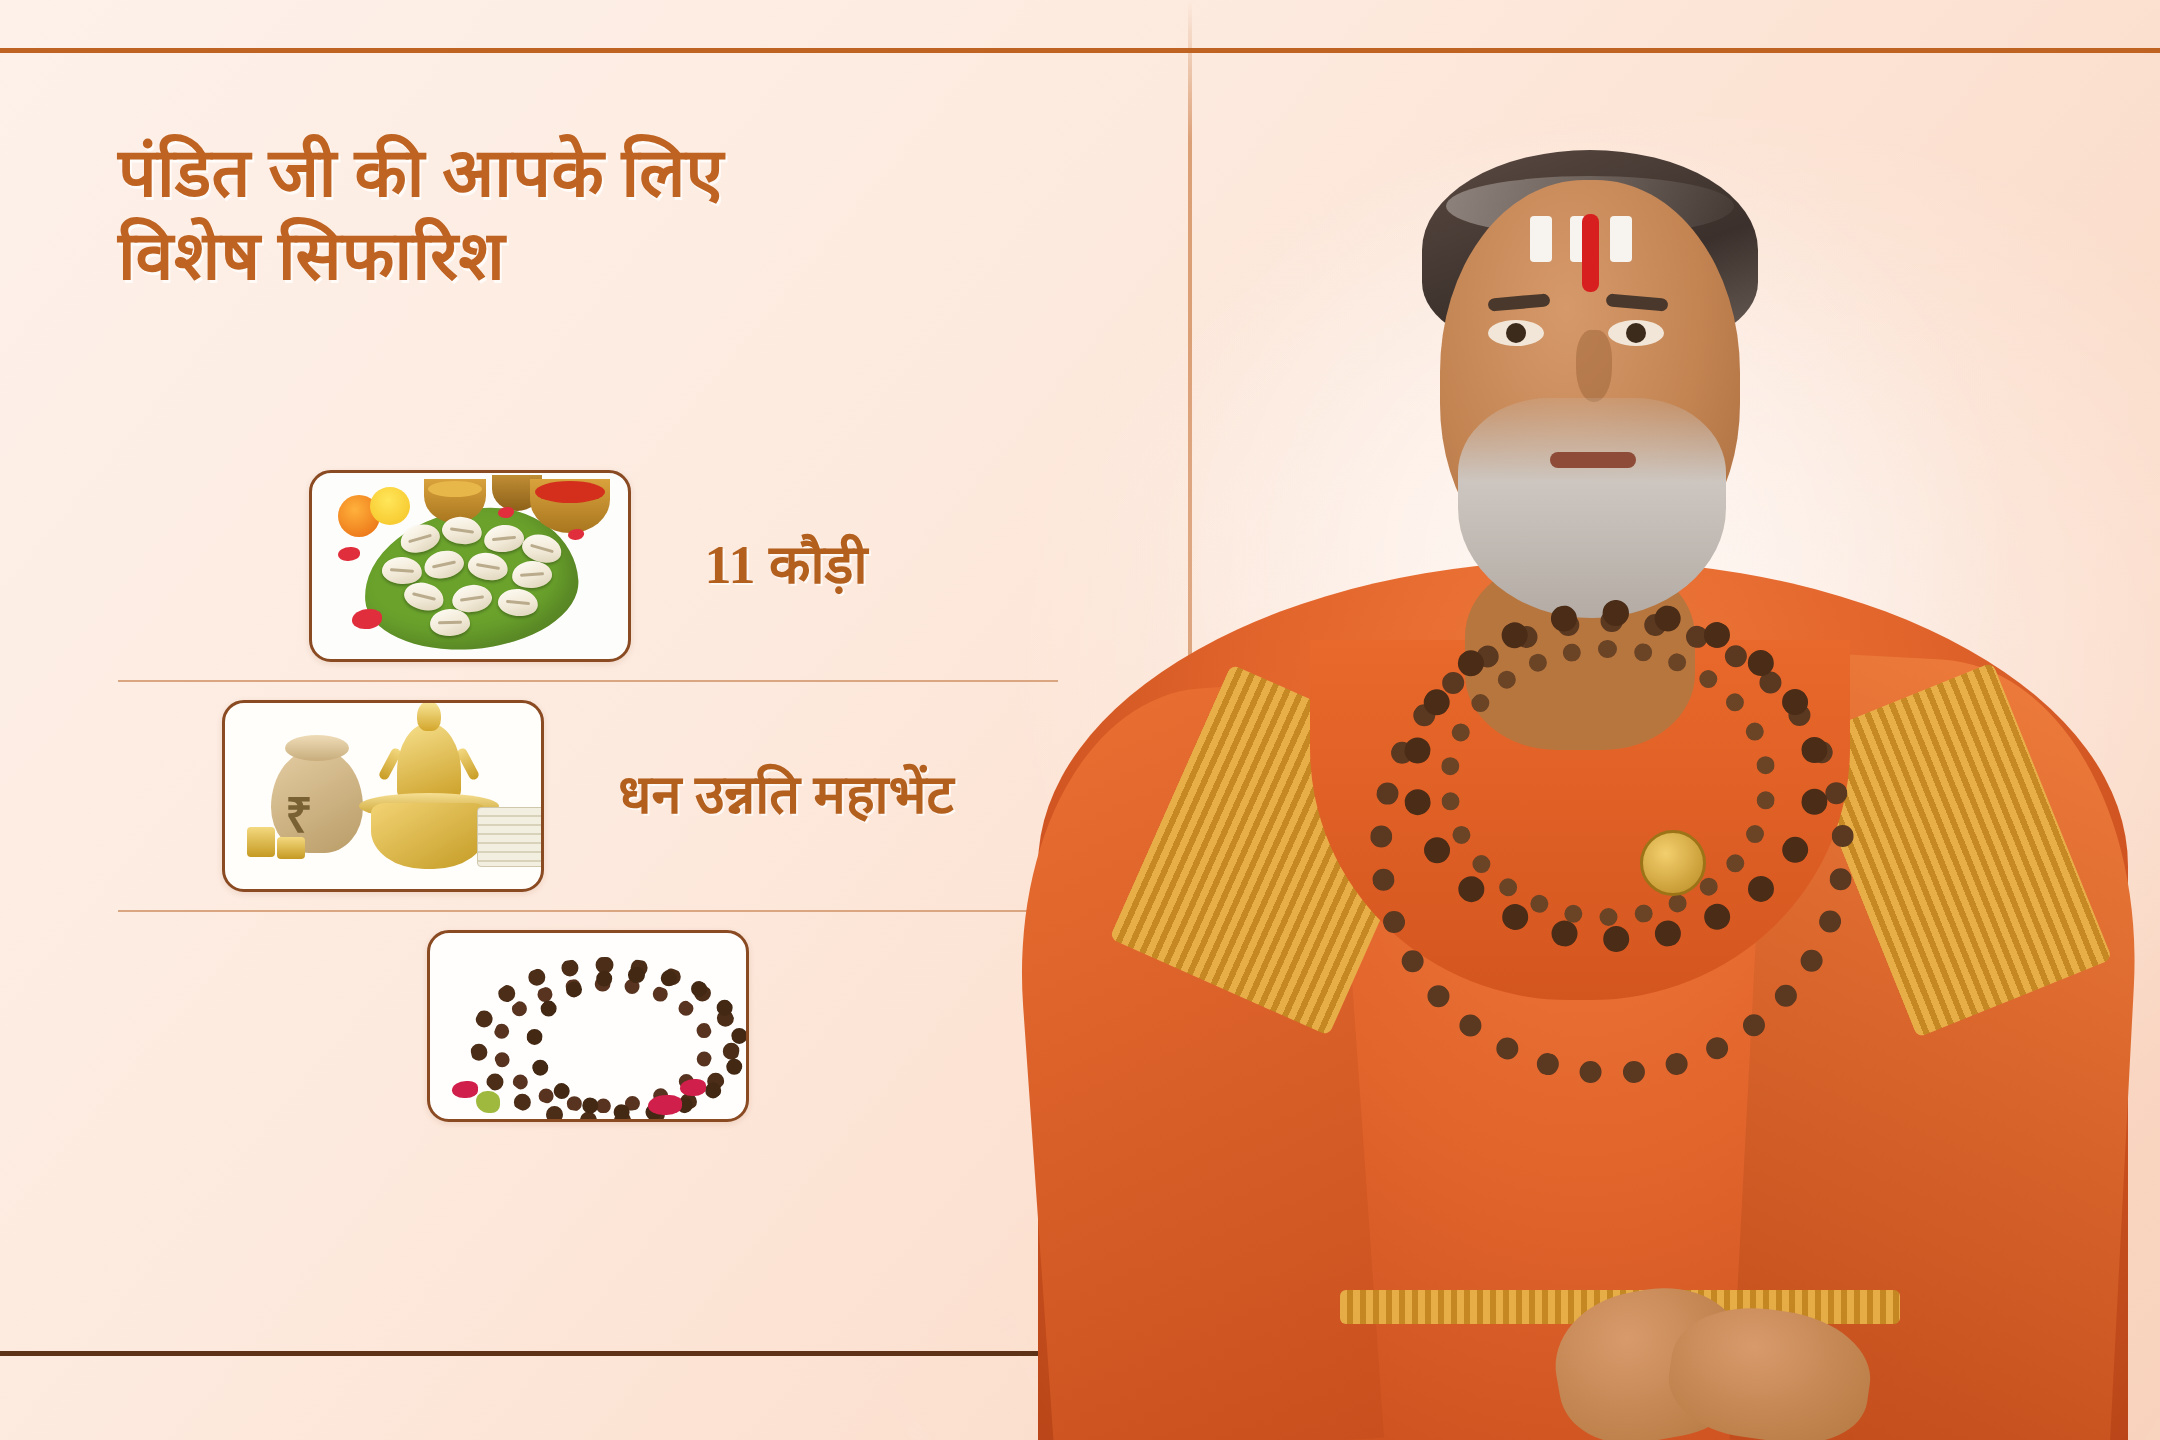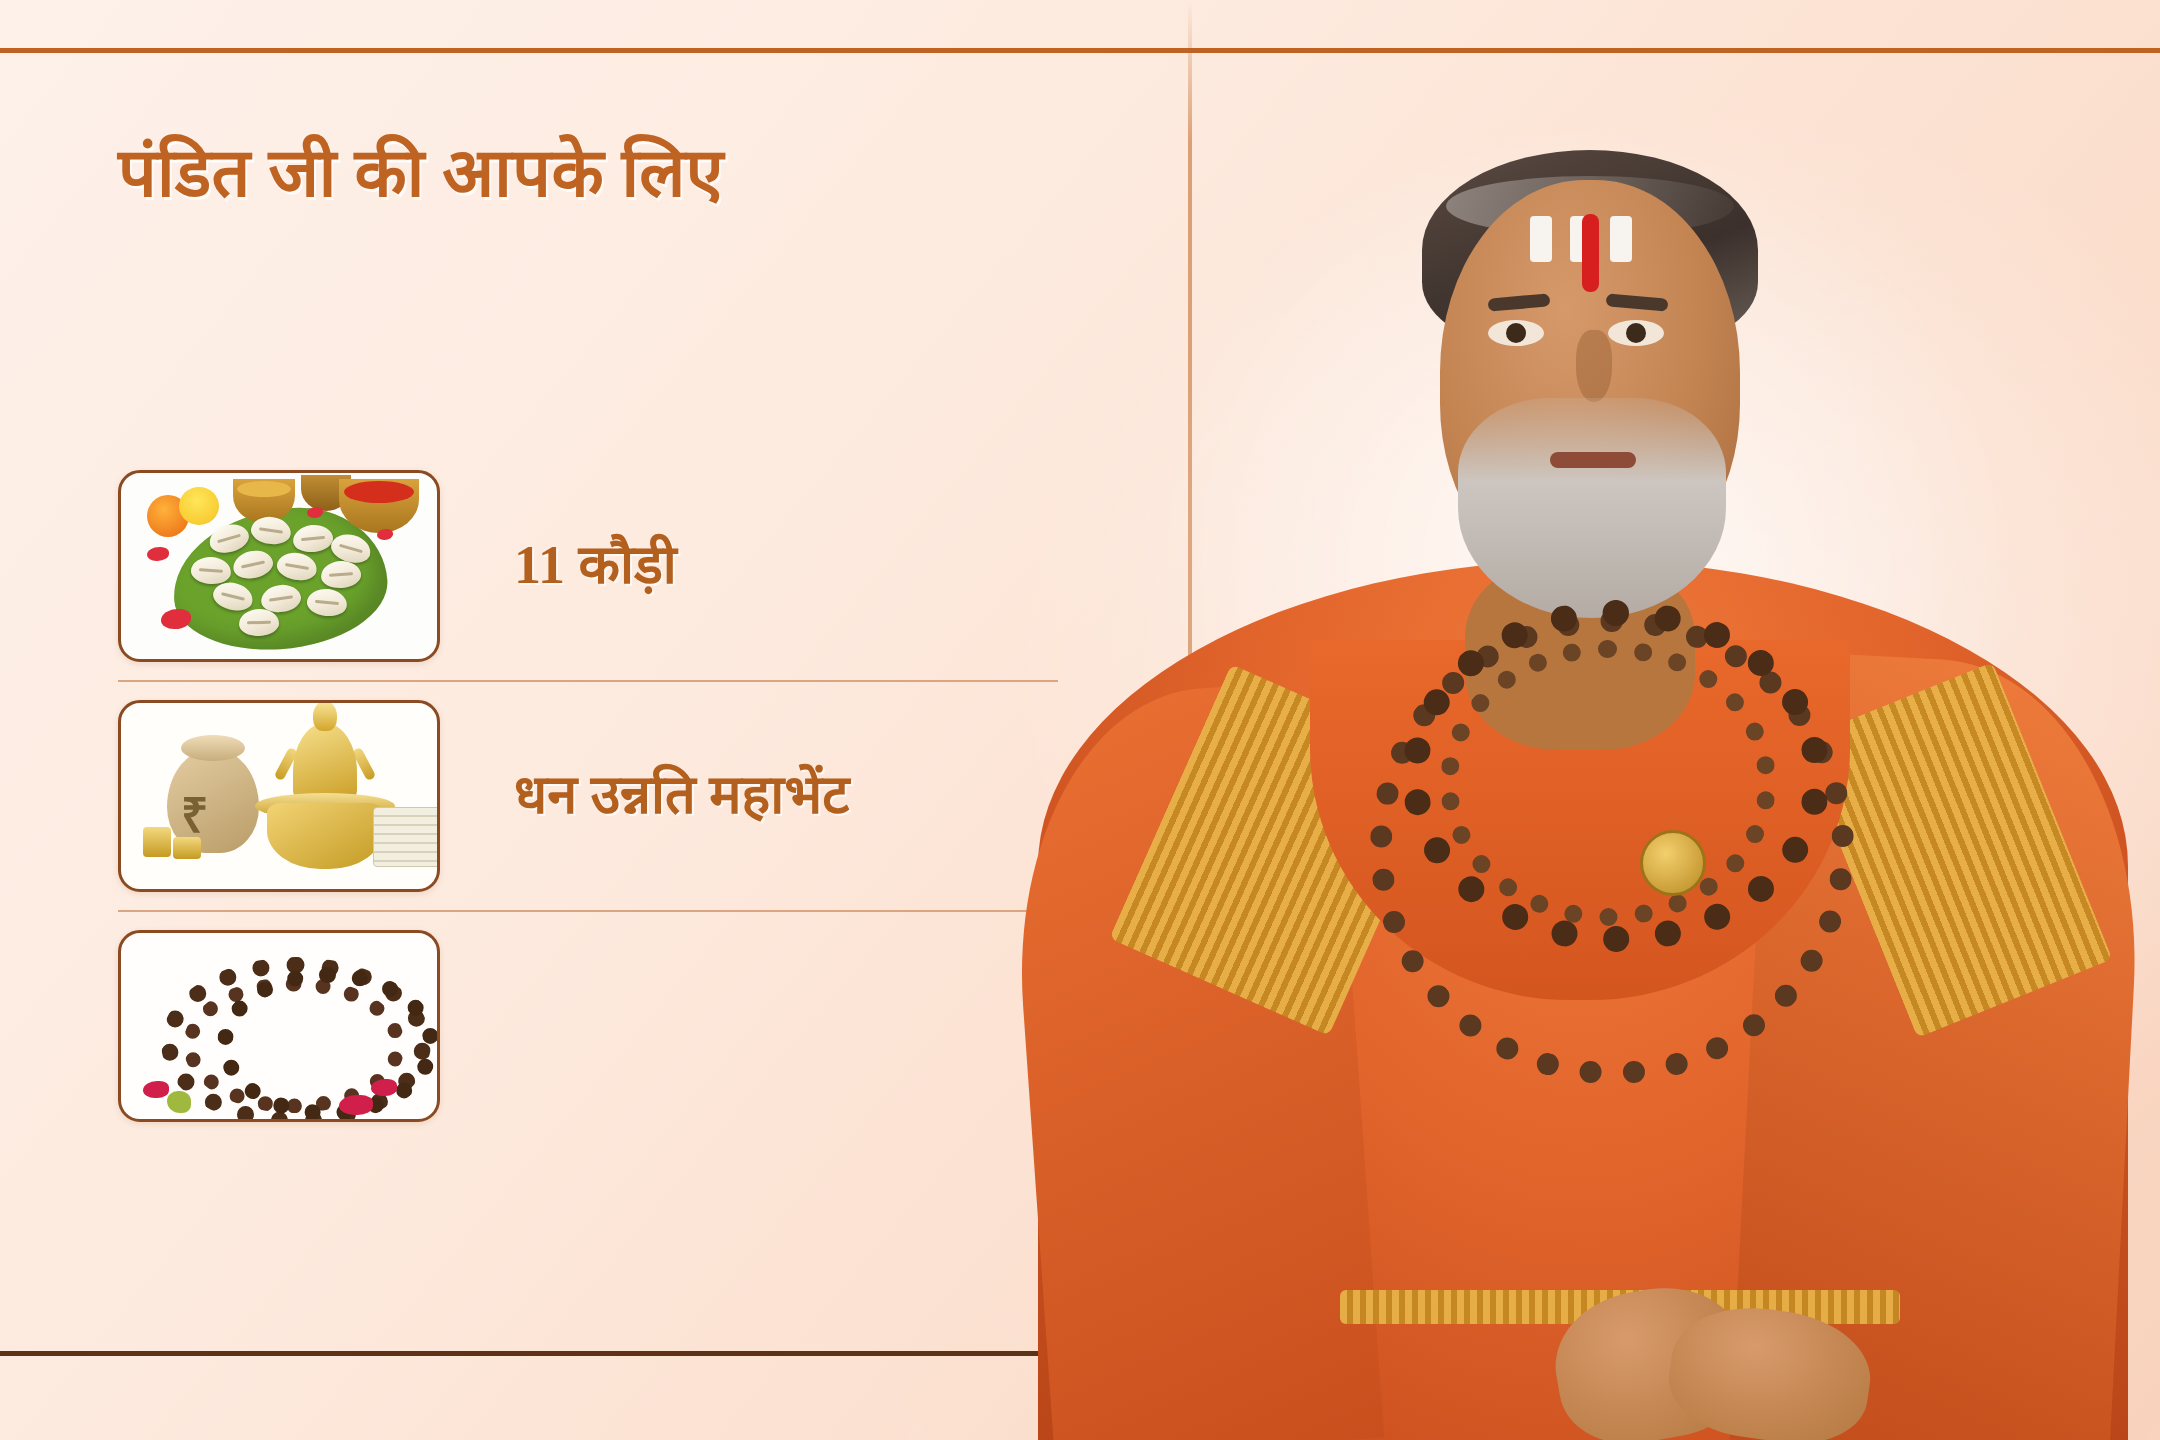--- a/index.html
+++ b/index.html
@@ -27,21 +27,21 @@
   .headline{position:absolute;left:118px;top:132px;width:1040px;}
   .headline .ln{
     font-family:"Liberation Serif","DejaVu Serif",serif;
     font-weight:700;color:#bf6322;
     font-size:68px;line-height:1.22;letter-spacing:.5px;
     text-shadow:2px 3px 0 rgba(255,255,255,.75);
     white-space:nowrap;
   }
 
   .list{position:absolute;left:118px;top:452px;width:940px;}
-  .row{display:flex;align-items:center;height:228px;}
+  .row{display:flex;align-items:center;height:228px;justify-content:center;}
   .row + .row{border-top:2px solid #d9a681;}
   .thumb{
     width:316px;height:186px;border-radius:22px;border:3px solid #8a4a22;
     background:#fff;overflow:hidden;position:relative;flex:none;
     box-shadow:0 2px 6px rgba(120,60,20,.12);
   }
   .thumb .art{position:absolute;inset:0;}
   .row-label{
     margin-left:74px;
     font-family:"Liberation Serif","DejaVu Serif",serif;
@@ -165,20 +165,21 @@
     </div>
 
   <div class="rule-top"></div>
   <div class="rule-bottom"></div>
   <div class="divider-vert"></div>
 
   <div class="left">
 
     <div class="headline">
       <div class="ln">पंडित जी की आपके लिए</div>
+      <div class="ln">विशेष सिफारिश</div>
     </div>
 
     <div class="list">
 
       <div class="row">
         <div class="thumb t1">
           <div class="art">
             <div class="leaf"></div>
             <div class="bowl b1"></div>
               <div class="bowl b2"></div>

